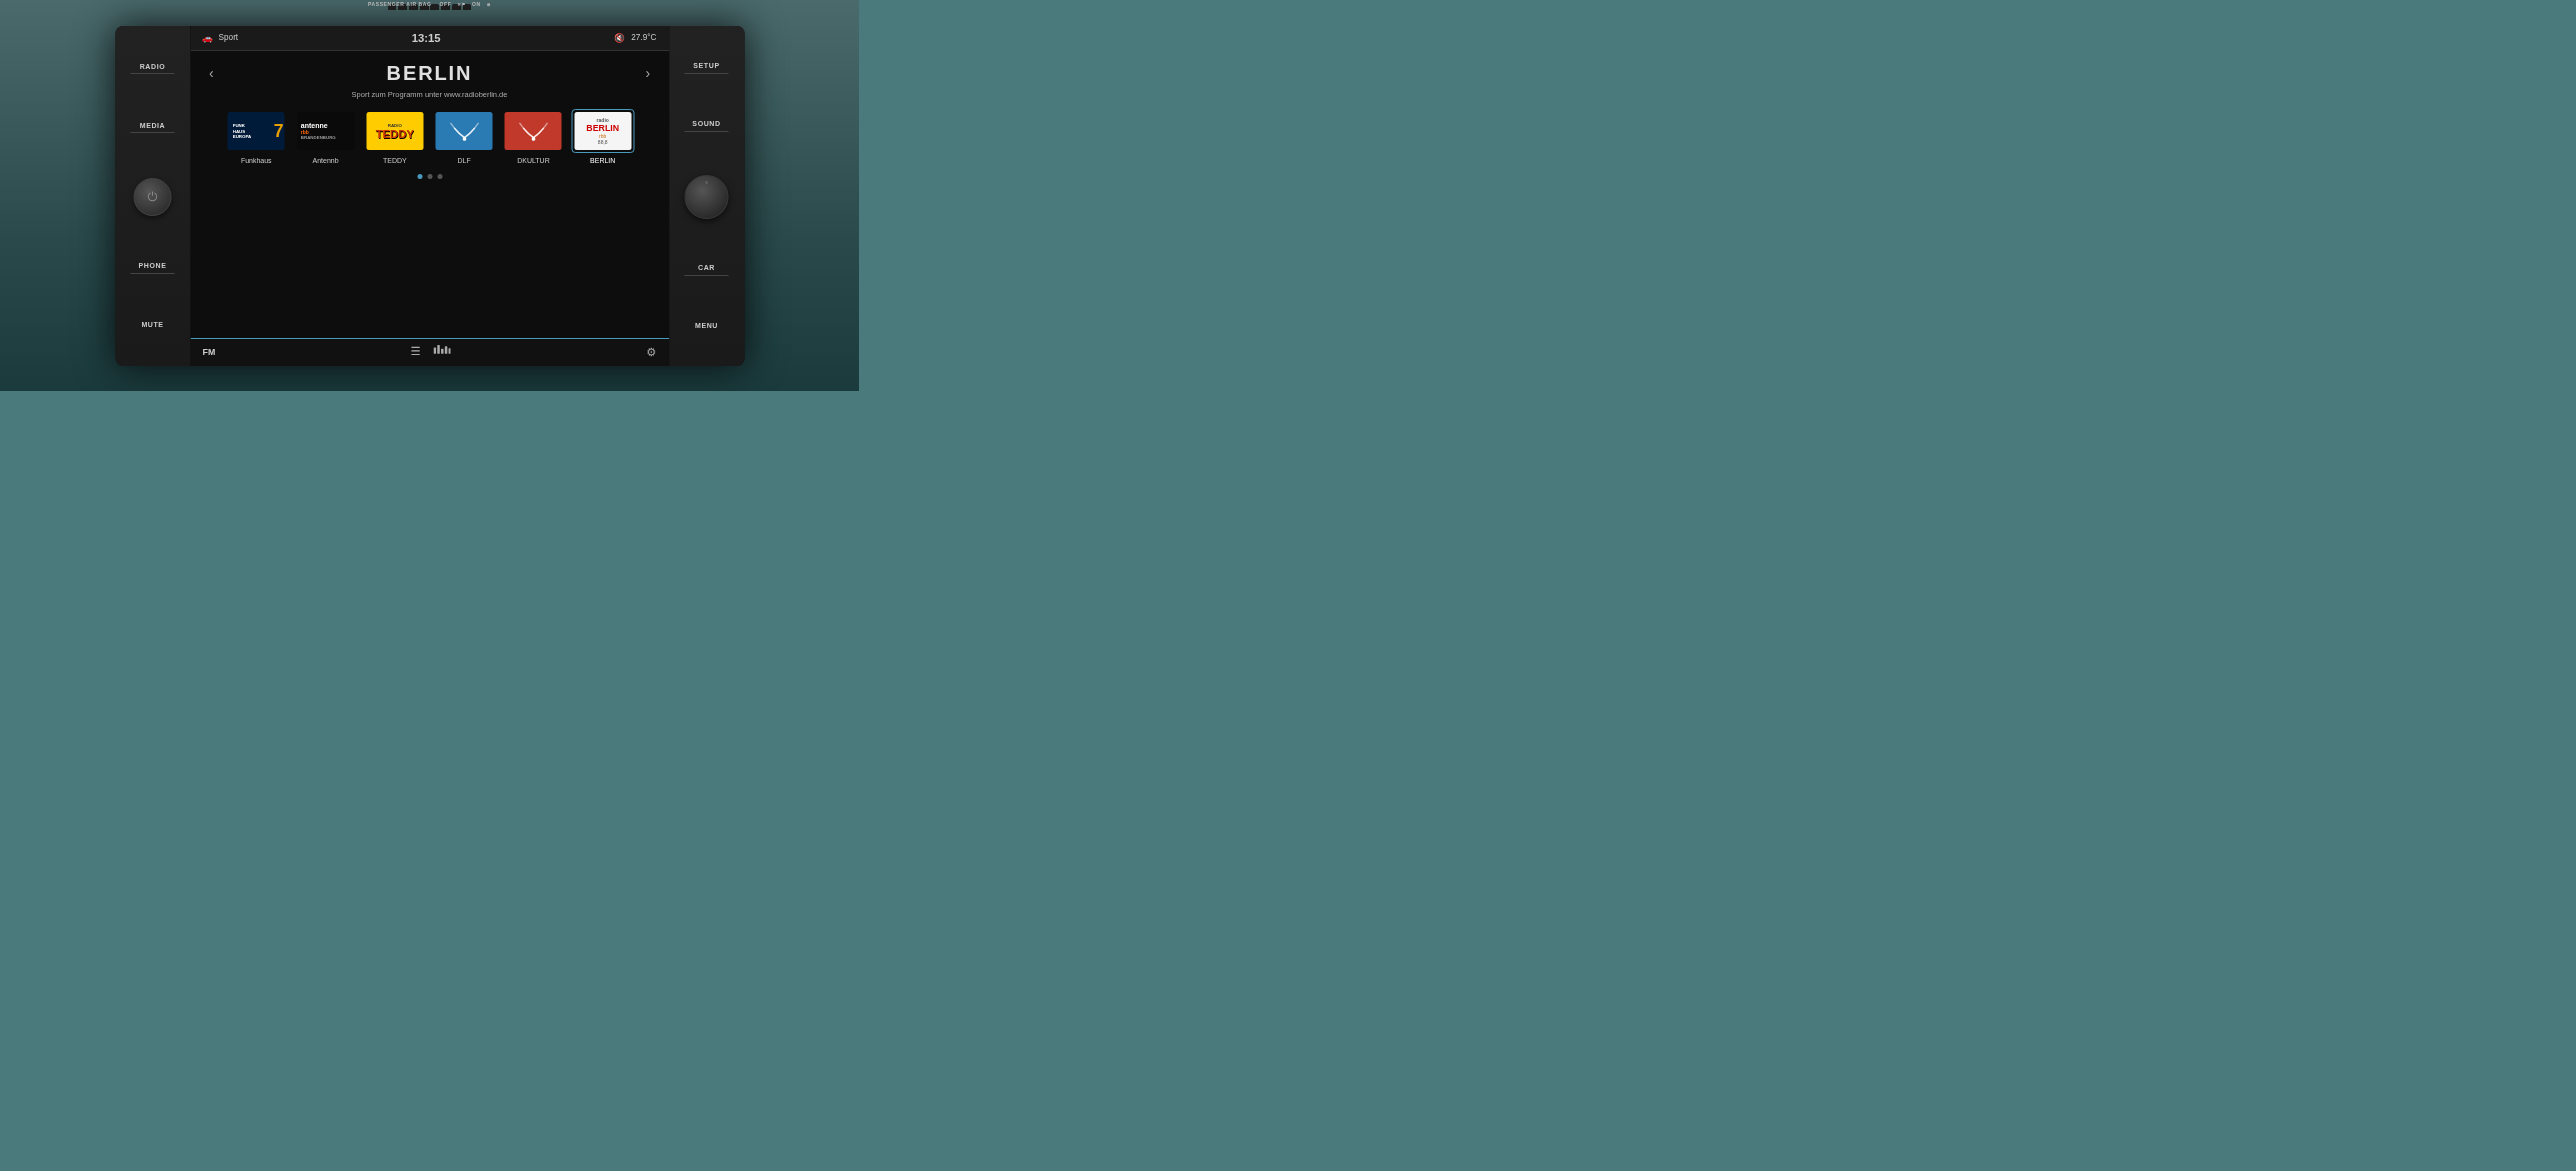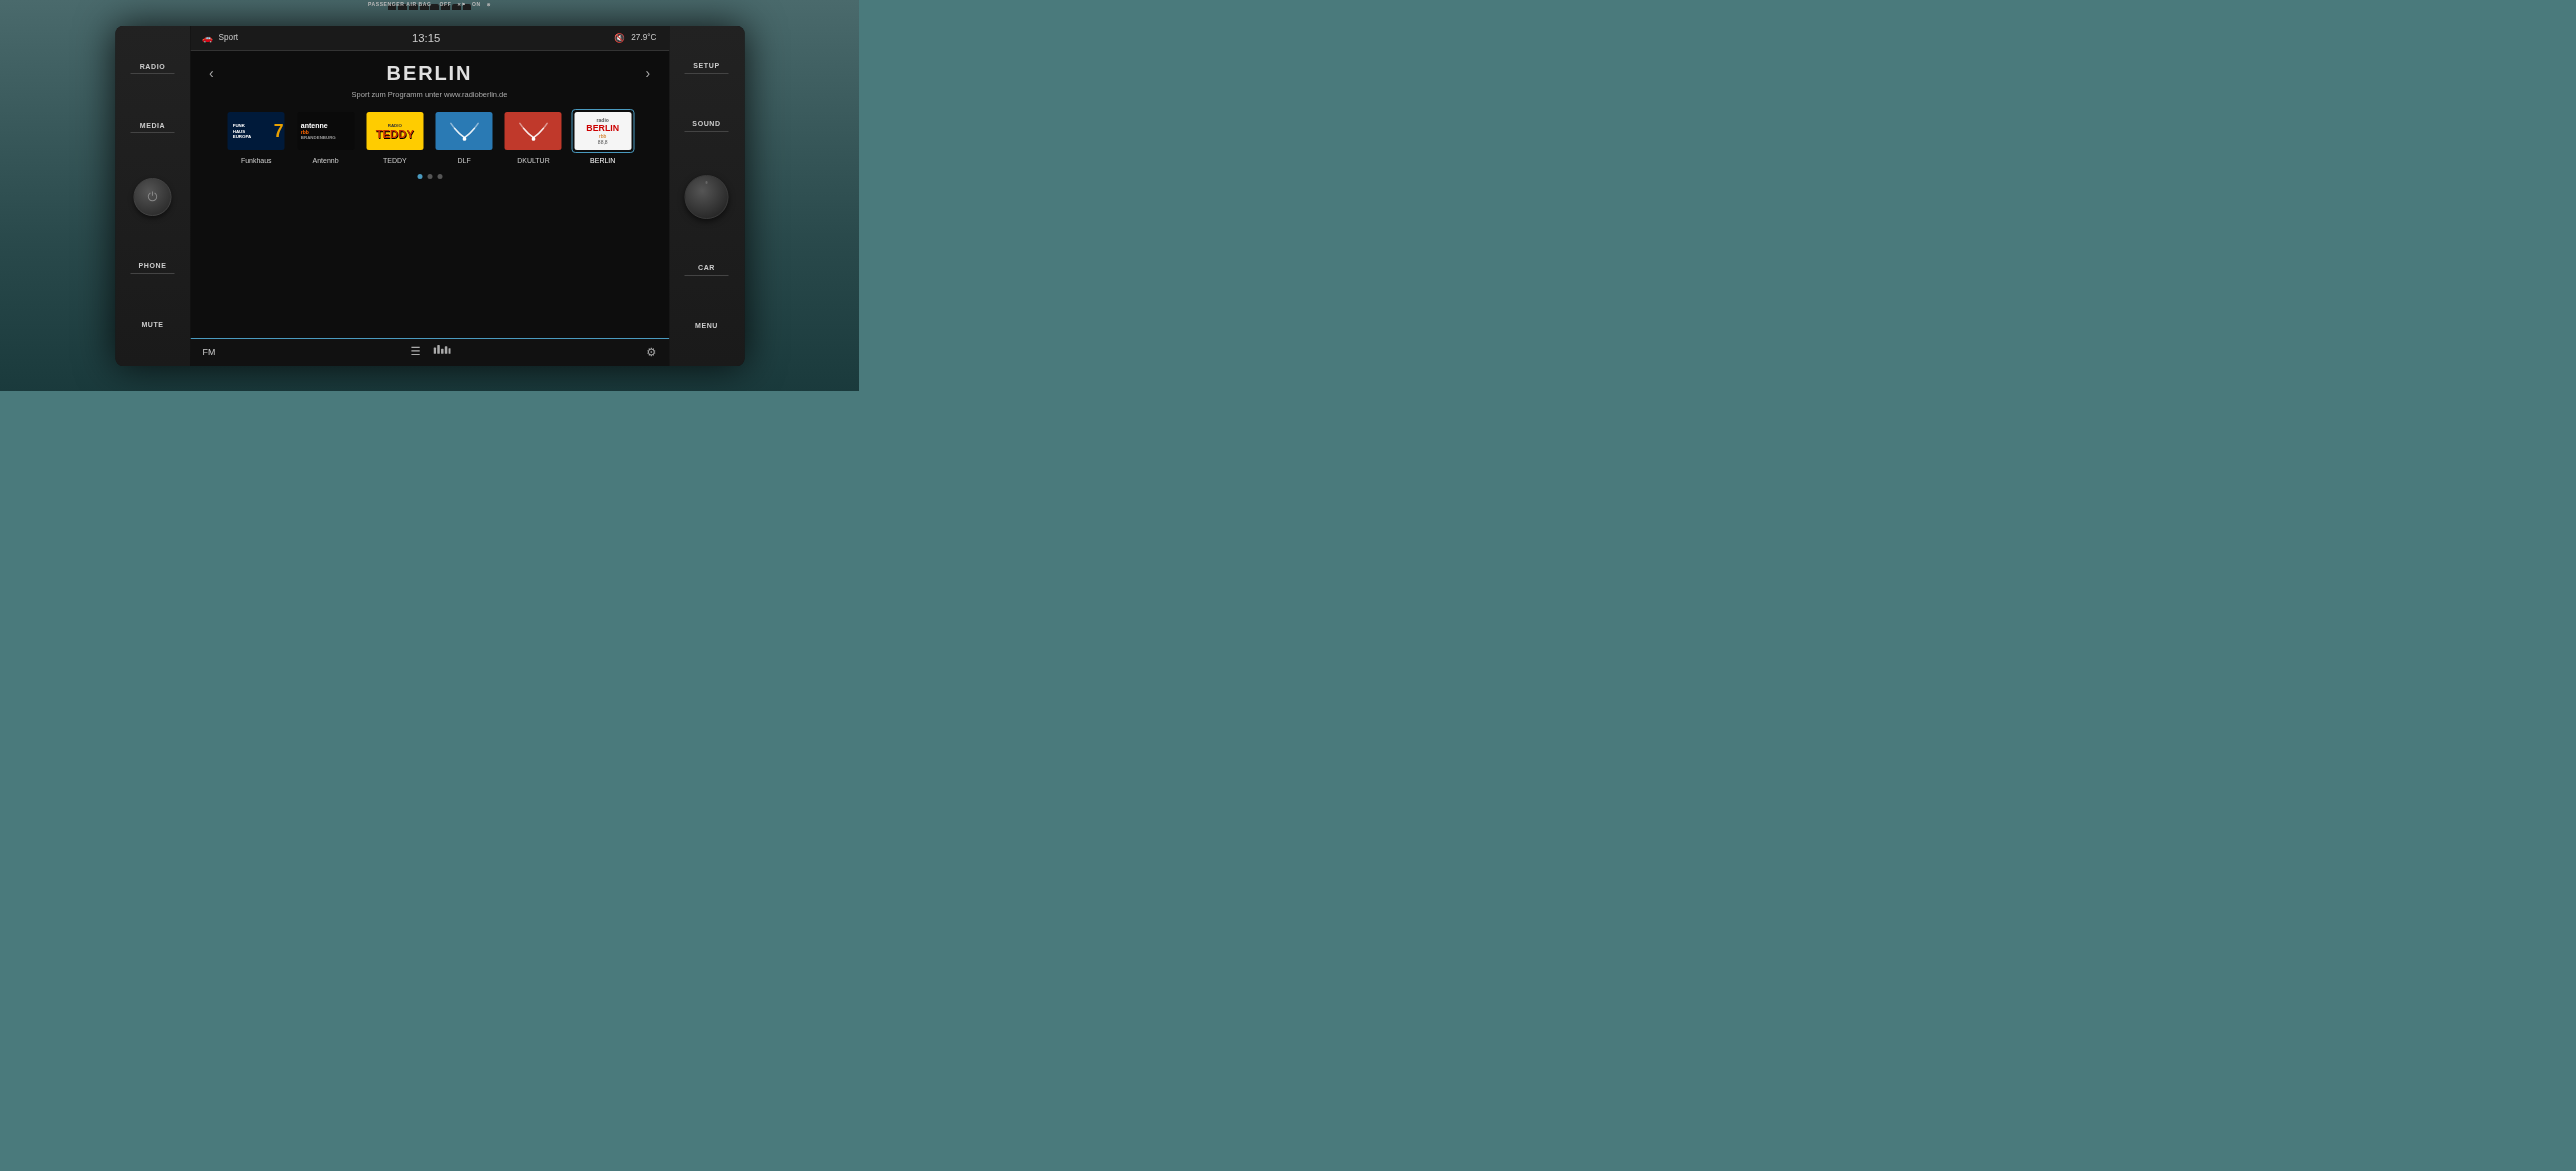--- a/index.html
+++ b/index.html
@@ -139,21 +139,21 @@
       font-size: 8.2px;
     }
 
     .car-icon {
       font-size: 8.8px;
     }
 
     .status-center {
       color: #ccc;
       font-size: 11.3px;
-      font-weight: normal;
+      font-weight: bold;
     }
 
     .status-right {
       display: flex;
       align-items: center;
       gap: 6.3px;
       color: #ccc;
       font-size: 8.2px;
     }
 
@@ -273,21 +273,21 @@
       border-top: 1.3px solid #4a9abf;
       display: flex;
       align-items: center;
       justify-content: space-between;
       padding: 0 12.6px;
     }
 
     .bottom-fm {
       color: #ccc;
       font-size: 8.8px;
-      font-weight: normal;
+      font-weight: bold;
     }
 
     .bottom-icons {
       display: flex;
       gap: 12.6px;
       align-items: center;
     }
 
     .bottom-icon {
       color: #aaa;

